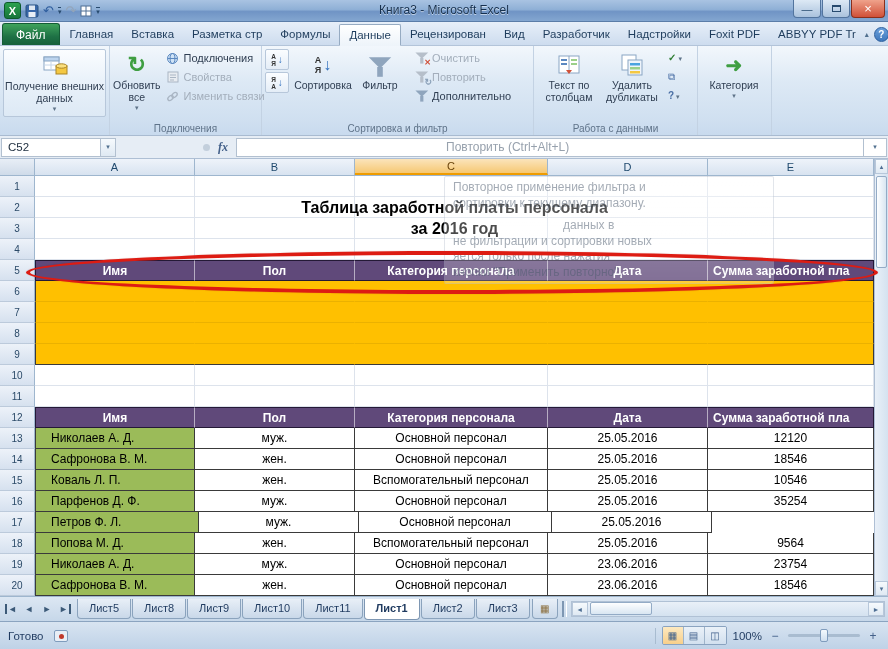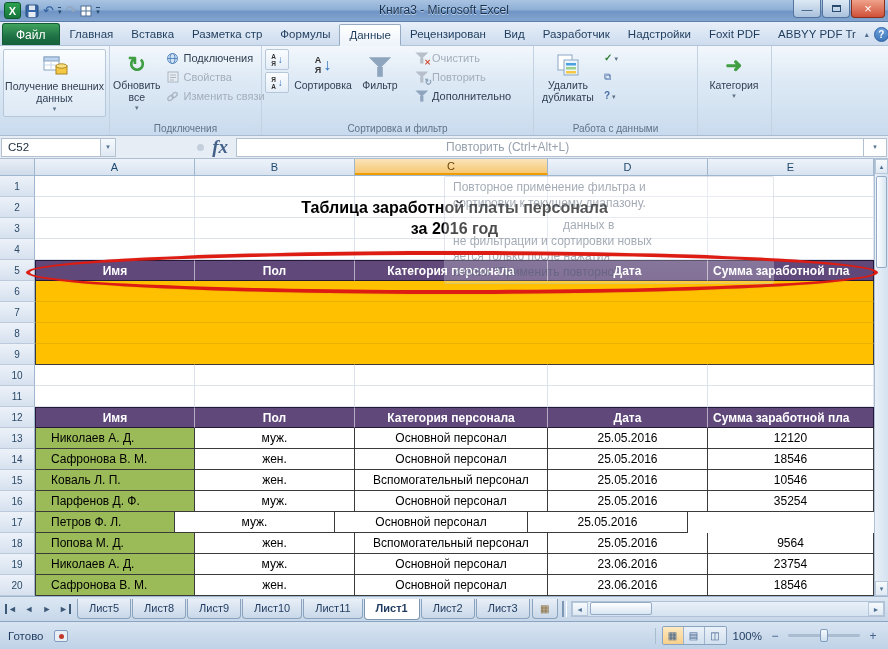--- a/index.html
+++ b/index.html
@@ -58,21 +58,21 @@
   .fx-blue-r{position:absolute;right:-4px;bottom:-3px;color:#8aa0b8;font-size:9px;font-weight:bold}
   .iconcol{display:flex;flex-direction:column;gap:2px;margin-left:3px}
   .ibtn{display:flex;align-items:center;gap:2px;height:17px;padding:0 2px;font-size:10px;color:#40597a}
 
   
   .fbar{position:absolute;top:136px;left:0;right:0;height:23px;background:#e6edf5;border-bottom:1px solid #aebfd4;display:flex;align-items:center}
   .namebox{width:100px;height:19px;margin-left:1px;background:#fff;border:1px solid #b2c0d0;display:flex;align-items:center;padding-left:6px;font-size:11.5px;color:#1c2c3d}
   .nbcaret{width:15px;height:19px;border:1px solid #b2c0d0;border-left:none;background:linear-gradient(#f6fafd,#dfe9f3);display:flex;align-items:center;justify-content:center;font-size:7px;color:#51708f}
   .fxzone{width:120px;display:flex;align-items:center;justify-content:flex-end;gap:8px;padding-right:8px}
   .fxdot{width:7px;height:7px;border-radius:50%;background:#c3cfdc}
-  .fx{font-family:"Liberation Serif",serif;font-style:italic;font-weight:bold;color:#44618a;font-size:19px}
+  .fx{font-family:"Liberation Serif",serif;font-style:italic;font-weight:bold;color:#44618a;font-size:12px}
   .finput{flex:1;height:19px;background:#fff;border:1px solid #b2c0d0;border-right:none}
   .fcaret{width:24px;height:19px;background:#fff;border:1px solid #b2c0d0;display:flex;align-items:center;justify-content:center;font-size:7px;color:#51708f;margin-right:1px}
 
   
   .colheaders{position:absolute;top:159px;left:0;width:874px;height:17px;display:flex;background:linear-gradient(#eef3fa,#d8e3f0);border-bottom:1px solid #9eb6ce}
   .corner{width:35px;flex:none;background:linear-gradient(#e8eef6,#cfdbe9);border-right:1px solid #9eb6ce}
   .colh{flex:none;text-align:center;line-height:16px;font-size:11px;color:#204a6e;border-right:1px solid #9eb6ce}
   .colh.sel{background:linear-gradient(#fbe4bb,#f6c873);border-bottom:2px solid #ef9c00;line-height:15px;color:#6a440b}
   .gridrows{position:absolute;top:176px;left:0;width:874px}
   .grow{display:flex;height:21px}
@@ -315,20 +315,34 @@
         <span class="sicon">
             <span class="funnel" style="transform:scale(.8)"></span>
           </span>
         <span>Дополнительно</span>
       </div>
     </div>
     <div class="glabel">Сортировка и фильтр</div>
   </div>
 
   <div class="rgroup" style="width:164px">
+    <div class="bigbtn" style="width:64px">
+      <span class="bicon">
+        <svg width="24" height="24">
+            <rect x="2" y="3" width="20" height="17" fill="#fff" stroke="#8aa6c4"></rect>
+            <line x1="12" y1="3" x2="12" y2="20" stroke="#8aa6c4"></line>
+            <rect x="4" y="6" width="6" height="2" fill="#5b88c0"></rect>
+            <rect x="4" y="10" width="6" height="2" fill="#5b88c0"></rect>
+            <rect x="14" y="6" width="6" height="2" fill="#9bd08a"></rect>
+            <rect x="14" y="10" width="6" height="2" fill="#9bd08a"></rect>
+            <path d="M12 21 l-3 -4 h6 z" fill="#d05038"></path>
+          </svg>
+      </span>
+      <span>Текст по столбцам</span>
+    </div>
     <div class="bigbtn" style="width:62px">
       <span class="bicon">
         <svg width="24" height="24">
             <rect x="2" y="2" width="14" height="15" fill="#fff" stroke="#8aa6c4"></rect>
             <rect x="8" y="7" width="14" height="15" fill="#eef4fb" stroke="#8aa6c4"></rect>
             <rect x="10" y="10" width="10" height="2.5" fill="#4aa3e0"></rect>
             <rect x="10" y="14" width="10" height="2.5" fill="#9bd08a"></rect>
             <rect x="10" y="18" width="10" height="2.5" fill="#f4c842"></rect>
           </svg>
       </span>
@@ -505,21 +519,21 @@
     <div class="grow">
       <div class="rownum">16</div>
       <div class="cell dat name bl" style="width: 160px;">Парфенов Д. Ф.</div>
       <div class="cell dat" style="width: 160px;">муж.</div>
       <div class="cell dat" style="width: 193px;">Основной персонал</div>
       <div class="cell dat" style="width: 160px;">25.05.2016</div>
       <div class="cell dat" style="width: 166px;">35254</div>
     </div>
     <div class="grow">
       <div class="rownum">17</div>
-      <div class="cell dat name bl" style="width: 140px;">Петров Ф. Л.</div>
+      <div class="cell dat name bl" style="width: 164px;">Петров Ф. Л.</div>
       <div class="cell dat" style="width: 160px;">муж.</div>
       <div class="cell dat" style="width: 193px;">Основной персонал</div>
       <div class="cell dat" style="width: 160px;">25.05.2016</div>
     </div>
     <div class="grow">
       <div class="rownum">18</div>
       <div class="cell dat name bl" style="width: 160px;">Попова М. Д.</div>
       <div class="cell dat" style="width: 160px;">жен.</div>
       <div class="cell dat" style="width: 193px;">Вспомогательный персонал</div>
       <div class="cell dat" style="width: 160px;">25.05.2016</div>

